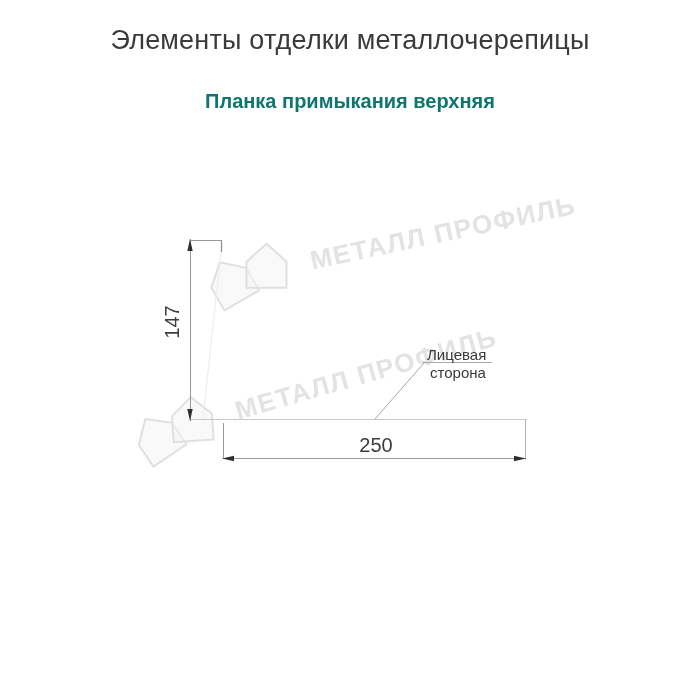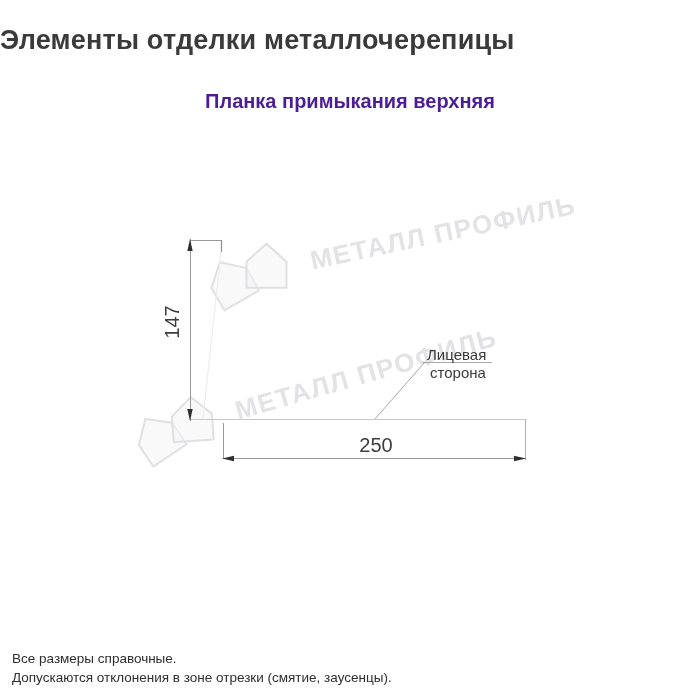--- a/index.html
+++ b/index.html
@@ -1,26 +1,26 @@
 <!DOCTYPE html>
 <html><head>
 <meta charset="utf-8">
 <style>
   html,body{margin:0;padding:0;background:#fff;}
   .page{
     position:relative;width:700px;height:700px;background:#ffffff;
     overflow:hidden;font-family:"Liberation Sans","DejaVu Sans",sans-serif;
   }
   .title{
-    position:absolute;top:27px;left:0;width:100%;text-align:left;
-    font-size:27px;font-weight:bold;color:#3a3a3a;line-height:1;letter-spacing:.2px;
+    position:absolute;top:27px;left:0;width:100%;text-align:center;
+    font-size:27px;font-weight:normal;color:#3a3a3a;line-height:1;letter-spacing:.2px;
   }
   .subtitle{
     position:absolute;left:0;width:100%;text-align:center;
-    font-size:20px;font-weight:bold;color:#4c1d95;line-height:1;
+    font-size:20px;font-weight:bold;color:#0f766e;line-height:1;
   }
   .subtitle.line1{top:91px;}
   .subtitle.line2{top:120px;}
   
   .wm{
     position:absolute;display:flex;align-items:center;gap:8px;
     color:#e3e3e6;pointer-events:none;white-space:nowrap;
   }
   .wm-text{
     font-size:26px;font-weight:bold;letter-spacing:1.5px;line-height:1;
@@ -81,18 +81,14 @@
     <polygon points="222,458.5 234,455.8 234,461.2" fill="#2f2f2f"></polygon>
     <polygon points="526,458.5 514,455.8 514,461.2" fill="#2f2f2f"></polygon>
     <text class="dim-text" x="376" y="452" text-anchor="middle">250</text>
 
     <path d="M375,419 L424,363" stroke="#a8a8ab" stroke-width="1" fill="none"></path>
     <path d="M423,362.5 H492" stroke="#a8a8ab" stroke-width="1" fill="none"></path>
     <text class="label-text" x="427" y="360">Лицевая</text>
     <text class="label-text" x="430" y="378">сторона</text>
   </svg>
 
-  <div class="footer">
-    <div>Все размеры справочные.</div>
-    <div>Допускаются отклонения в зоне отрезки (смятие, заусенцы).</div>
-  </div>
 
 </div>
 
 </body></html>

